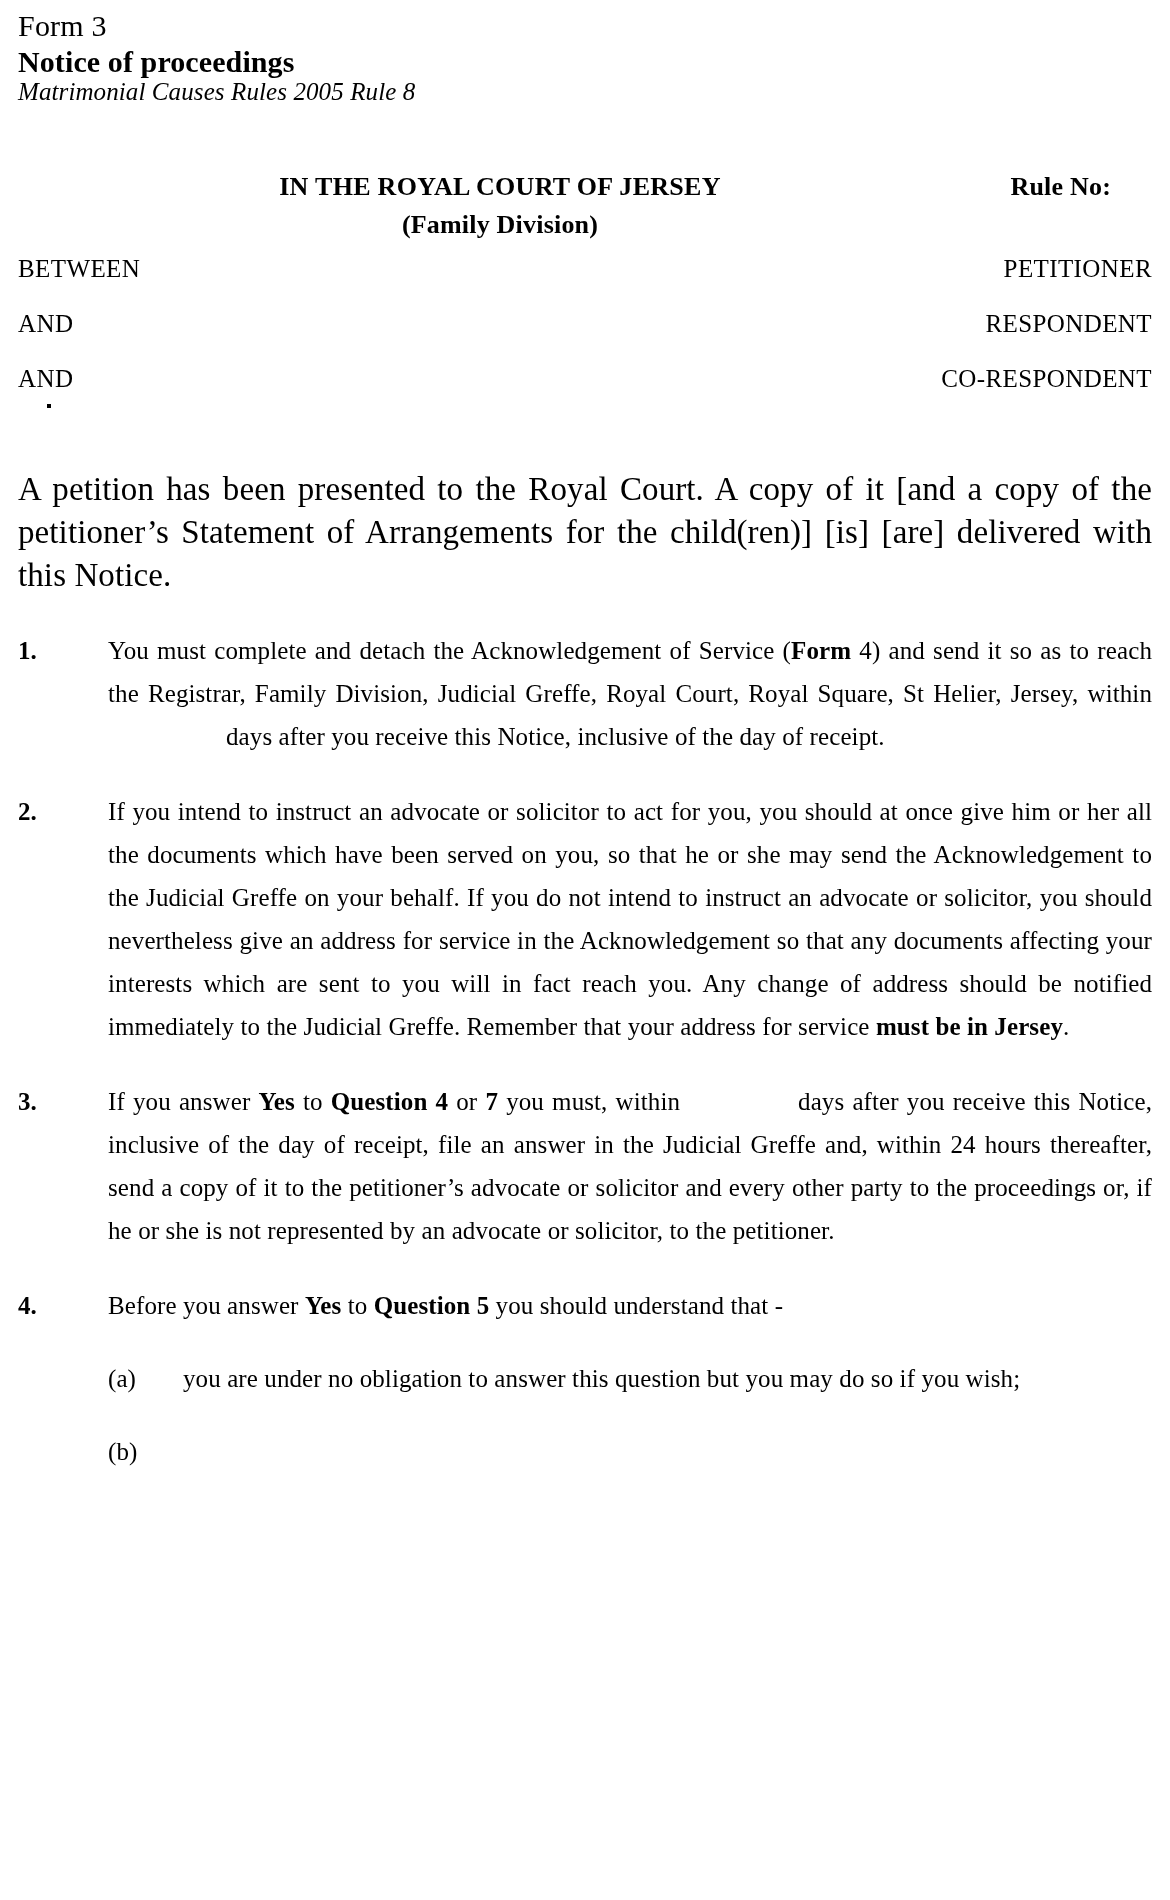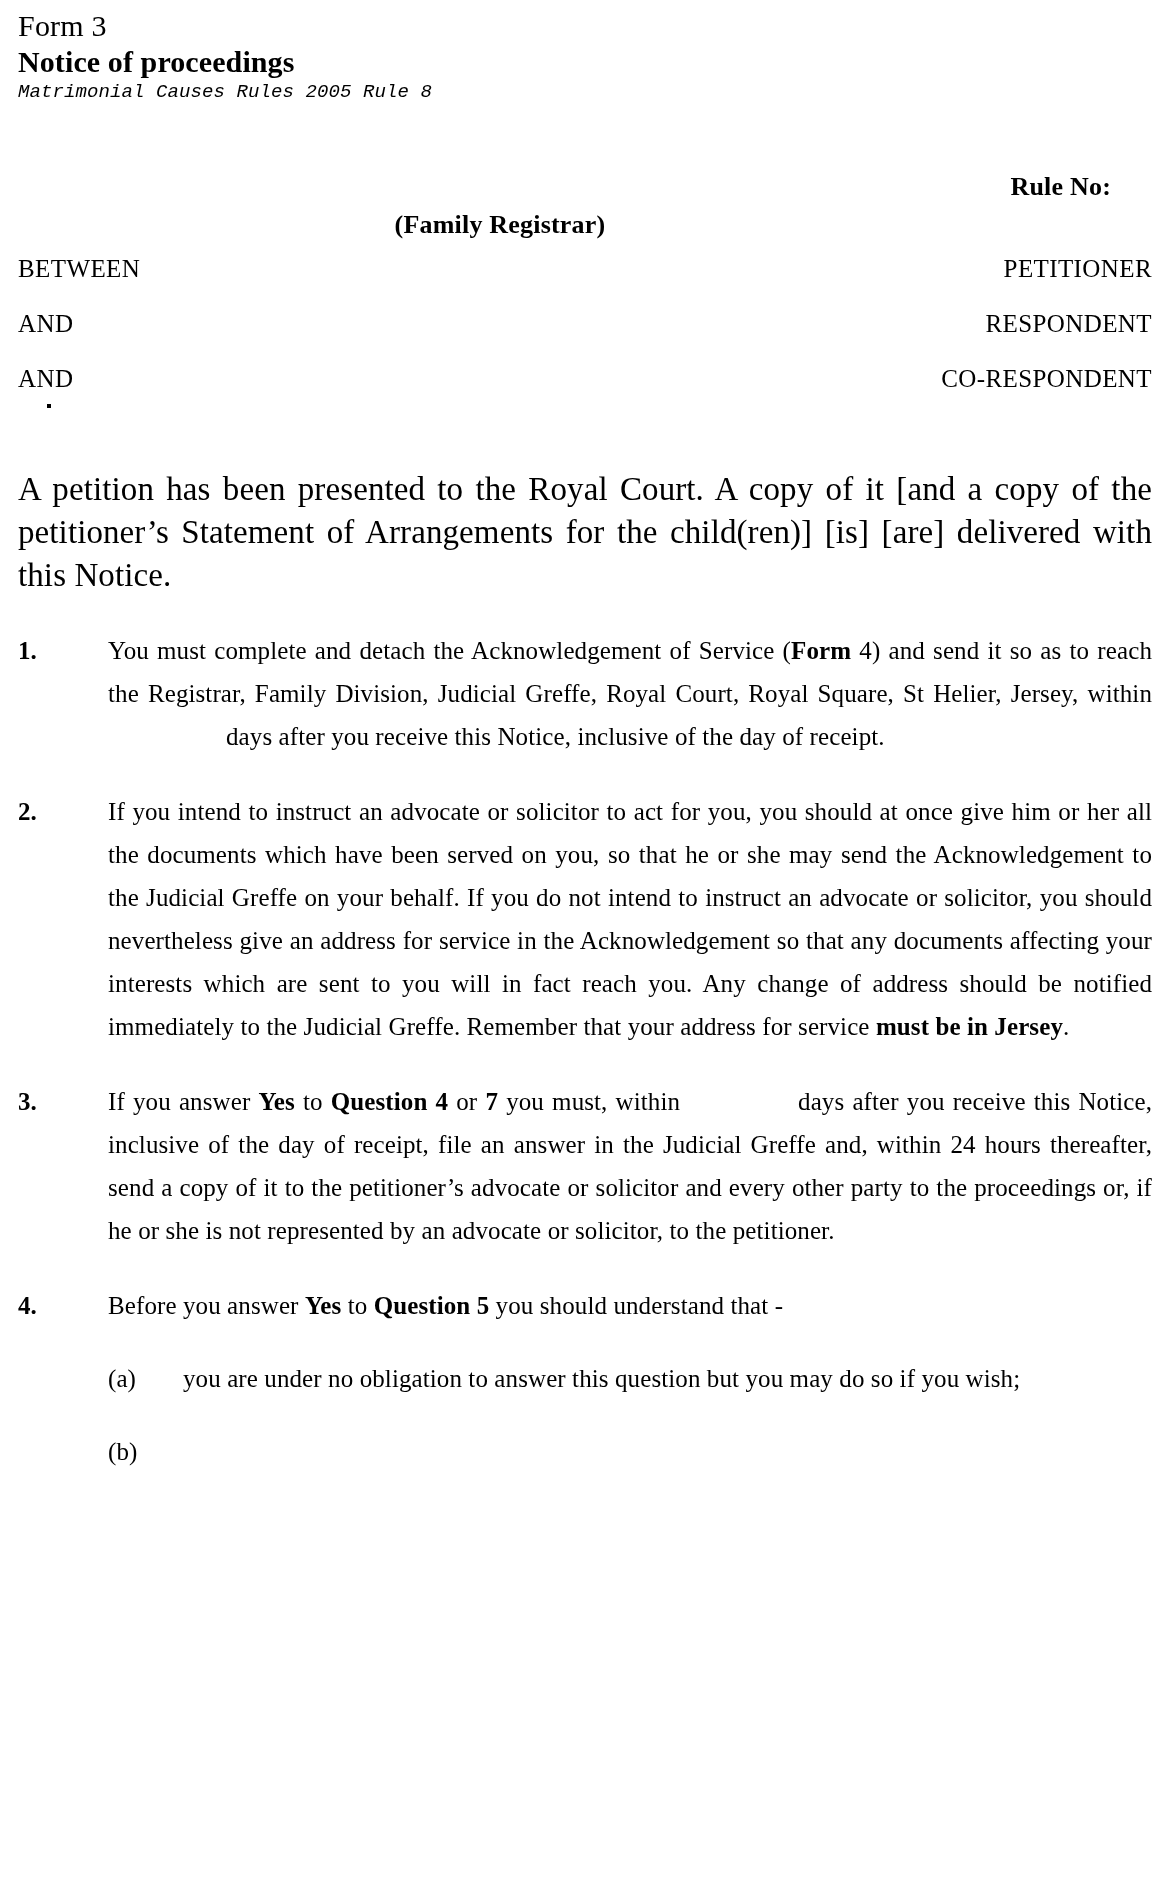--- a/index.html
+++ b/index.html
@@ -36,25 +36,24 @@
     line-height: 36px;
     letter-spacing: 0.2px;
   }
   .form-title {
     font-size: 30px;
     line-height: 36px;
     font-weight: bold;
     letter-spacing: 0.1px;
   }
   .form-subtitle {
-    font-size: 19px;
+    font-size: 25px;
     line-height: 24px;
     font-style: italic;
     letter-spacing: 0.1px;
-    font-family: Liberation Mono, monospace;
   }
 
   
   .court-block {
     position: absolute;
     top: 172px;
     left: 0;
     width: 1170px;
   }
   .court-line-1 {
@@ -197,23 +196,24 @@
 <div class="page">
 
   <div class="masthead">
     <div class="form-number">Form 3</div>
     <div class="form-title">Notice of proceedings</div>
     <div class="form-subtitle">Matrimonial Causes Rules 2005 Rule 8</div>
   </div>
 
   <div class="court-block">
     <div class="court-line-1">
+      <div class="court-name">IN THE ROYAL COURT OF JERSEY</div>
       <div class="file-no">Rule No:</div>
     </div>
-    <div class="court-division">(Family Registrar)</div>
+    <div class="court-division">(Family Division)</div>
   </div>
 
   <div class="parties">
     <div class="party-row">
       <span class="party-left">BETWEEN</span>
       <span class="party-right">PETITIONER</span>
     </div>
     <div class="party-row">
       <span class="party-left">AND</span>
       <span class="party-right">RESPONDENT</span>

